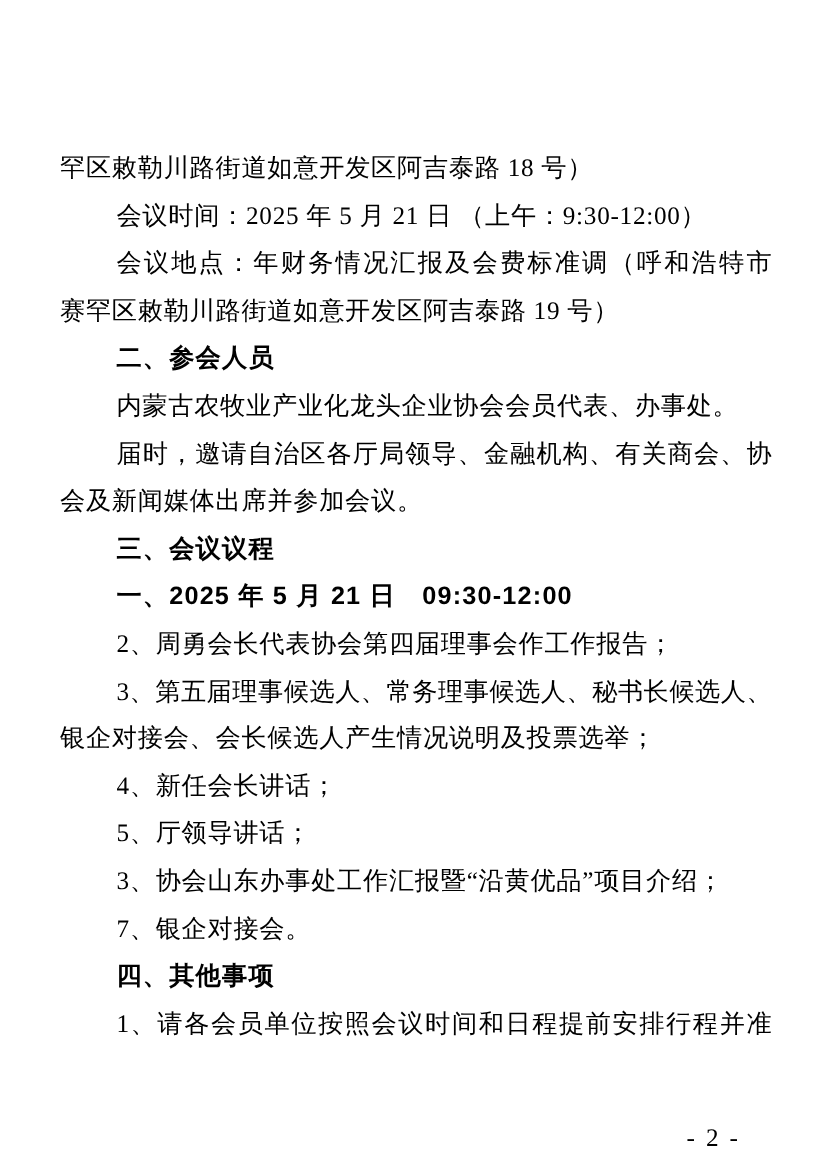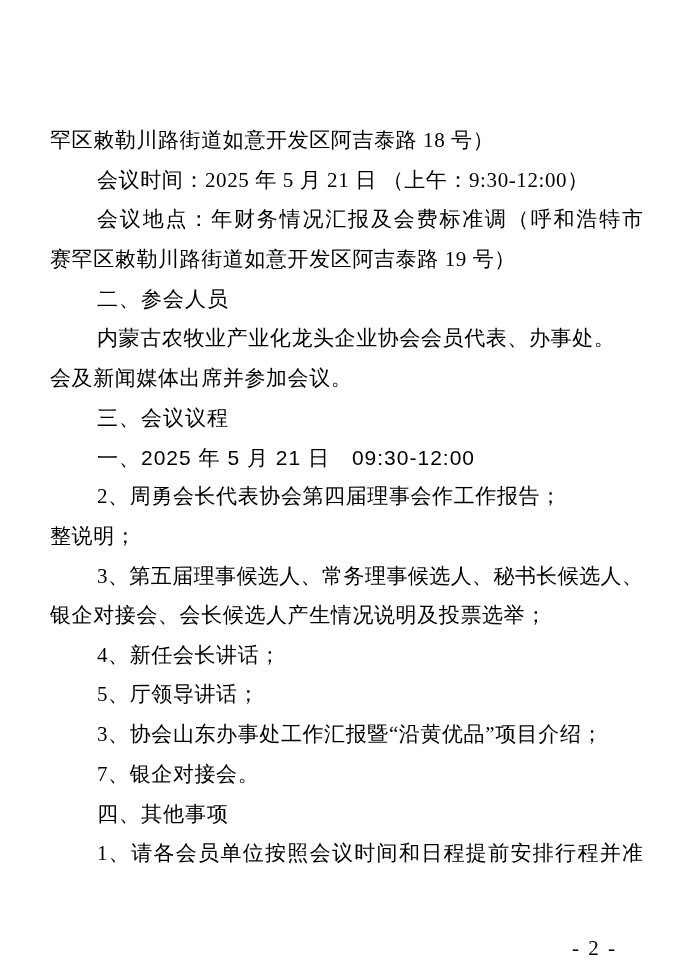--- a/index.html
+++ b/index.html
@@ -28,21 +28,21 @@
   }
   .just {
     white-space: normal;
     letter-spacing: normal;
     text-align: justify;
     text-align-last: justify;
   }
   .indent { text-indent: 47px; }
   .hd {
     font-family: "Liberation Sans", "DejaVu Sans", sans-serif;
-    font-weight: normal;
+    font-weight: bold;
     letter-spacing: 1px;
   }
   .footer {
     position: absolute;
     top: 936px;
     right: 82px;
     font-family: "Liberation Serif", "DejaVu Serif", serif;
     font-size: 21px;
     letter-spacing: 2px;
     color: #000000;
@@ -51,25 +51,25 @@
 </head>
 <body>
 
 <div class="doc">
   <div class="line">罕区敕勒川路街道如意开发区阿吉泰路 18 号）</div>
   <div class="line indent">会议时间：2025 年 5 月 21 日 （上午：9:30-12:00）</div>
   <div class="line indent just">会议地点：年财务情况汇报及会费标准调（呼和浩特市</div>
   <div class="line">赛罕区敕勒川路街道如意开发区阿吉泰路 19 号）</div>
   <div class="line indent hd">二、参会人员</div>
   <div class="line indent">内蒙古农牧业产业化龙头企业协会会员代表、办事处。</div>
+  <div class="line indent just">届时，邀请自治区各厅局领导、金融机构、有关商会、协</div>
   <div class="line">会及新闻媒体出席并参加会议。</div>
   <div class="line indent hd">三、会议议程</div>
   <div class="line indent hd">一、2025 年 5 月 21 日　09:30-12:00</div>
   <div class="line indent">2、周勇会长代表协会第四届理事会作工作报告；</div>
-  <div class="line">整说明；</div>
   <div class="line indent just">3、第五届理事候选人、常务理事候选人、秘书长候选人、</div>
   <div class="line">银企对接会、会长候选人产生情况说明及投票选举；</div>
   <div class="line indent">4、新任会长讲话；</div>
   <div class="line indent">5、厅领导讲话；</div>
   <div class="line indent">3、协会山东办事处工作汇报暨“沿黄优品”项目介绍；</div>
   <div class="line indent">7、银企对接会。</div>
   <div class="line indent hd">四、其他事项</div>
   <div class="line indent just">1、请各会员单位按照会议时间和日程提前安排行程并准</div>
 </div>
 

